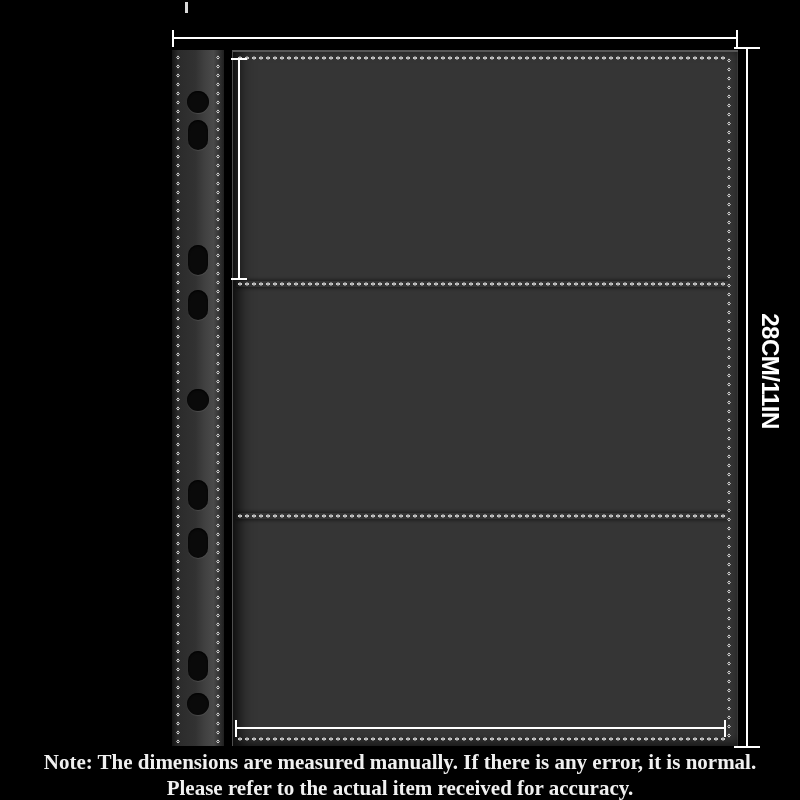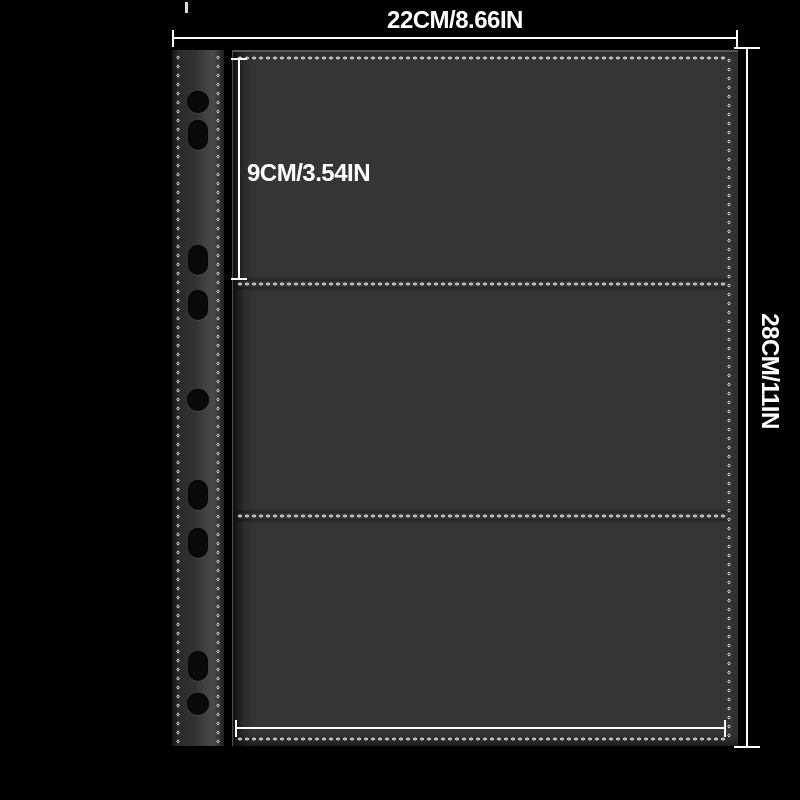--- a/index.html
+++ b/index.html
@@ -94,21 +94,20 @@
   .stray{position:absolute;left:185px;top:2px;width:3px;height:11px;
          background:var(--c-dimension_lines,#fff);opacity:.85;}
 </style>
 </head>
 <body>
 
 <div class="canvas">
 
   <div class="stray"></div>
 
-  <div class="dim-label top-label">22CM/8.66IN</div>
   <div class="dim-line-h top-line"></div>
 
   <div class="strip" id="strip">
     <div class="stitch-v" style="left:3px;"></div>
     <div class="stitch-v" style="left:43px;"></div>
   <div class="hole circle" style="top: 41px;"></div>
       <div class="hole oval" style="top: 70px;"></div>
       <div class="hole oval" style="top: 195px;"></div>
       <div class="hole oval" style="top: 240px;"></div>
       <div class="hole circle" style="top: 339px;"></div>
@@ -120,22 +119,23 @@
 
   <div class="panel">
     <div class="stitch-h" style="top:3px;"></div>
     <div class="stitch-h seam" style="top:229px;"></div>
     <div class="stitch-h seam" style="top:461px;"></div>
     <div class="stitch-h" style="bottom:4px;"></div>
     <div class="stitch-vr"></div>
   </div>
 
   <div class="dim-line-v line-9cm"></div>
-  <div class="dim-label label-9cm">9CM/3.54IN</div>
 
   <div class="dim-line-v line-28cm"></div>
   <div class="rot-wrap">
     <span class="dim-label rot">28CM/11IN</span>
   </div>
 
   <div class="dim-line-h line-19cm"></div>
 
+  <div class="note-line note1">Note: The dimensions are measured manually. If there is any error, it is normal.</div>
+  <div class="note-line note2">Please refer to the actual item received for accuracy.</div>
 </div>
 
 </body></html>

